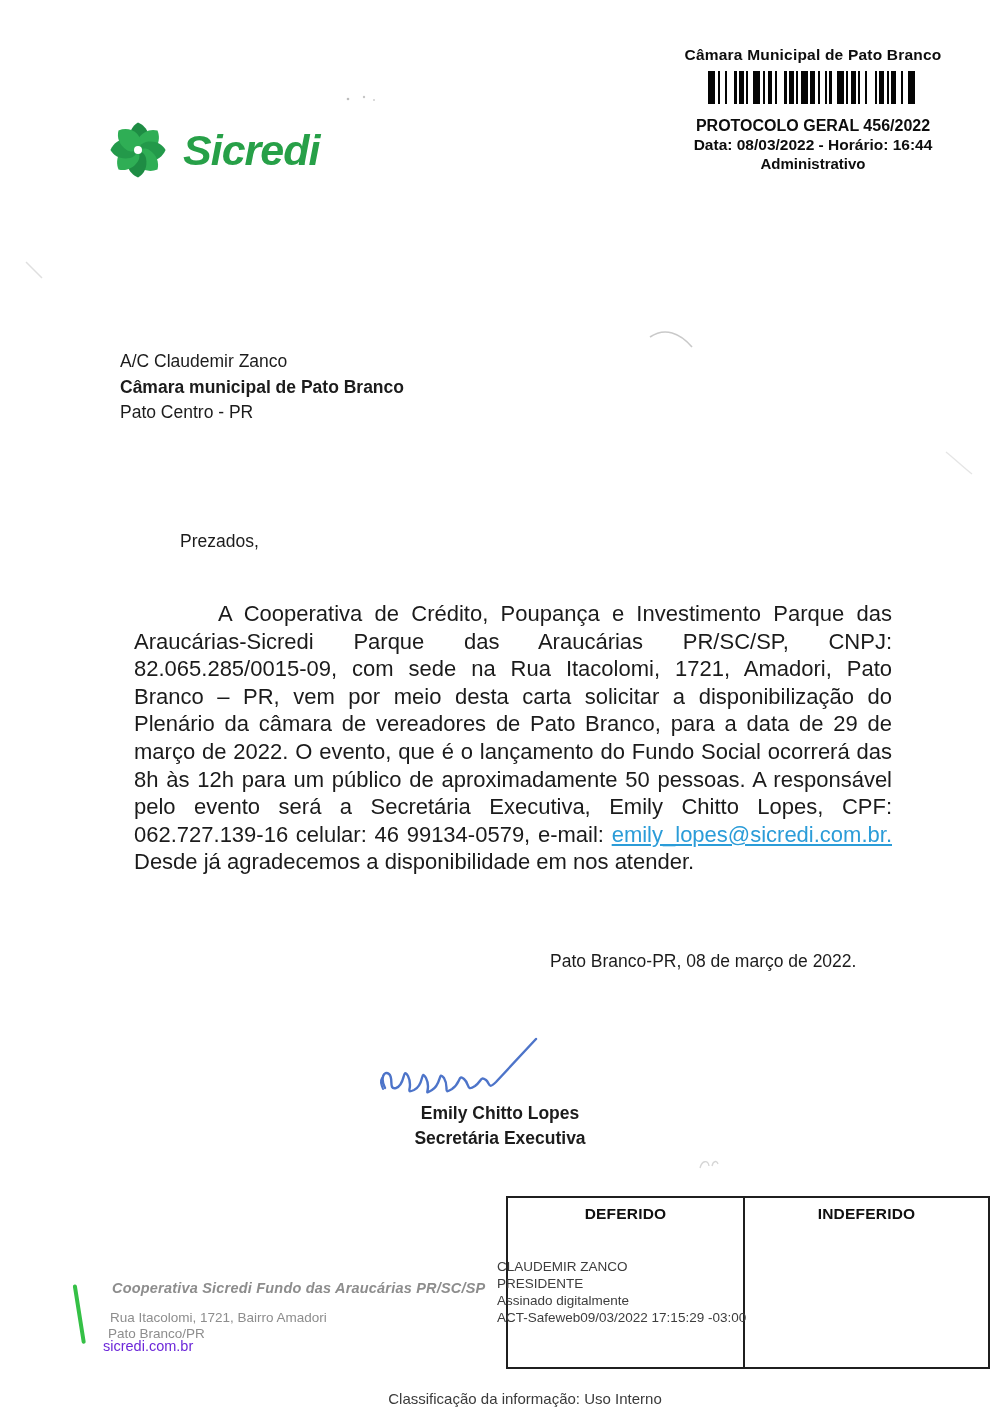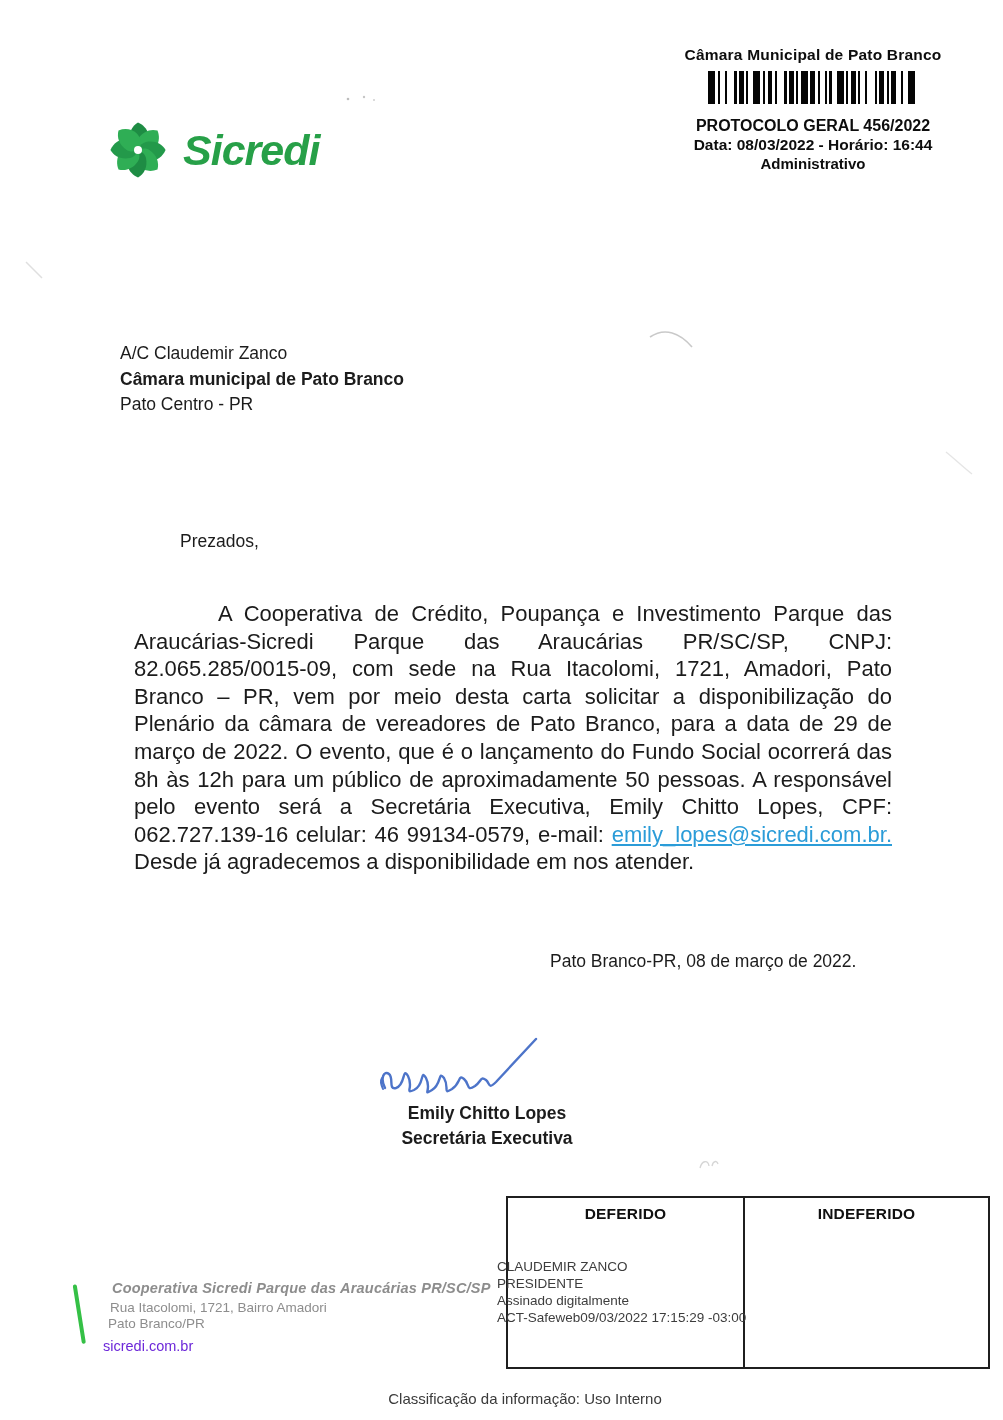--- a/index.html
+++ b/index.html
@@ -21,35 +21,35 @@
   }
   
   .stamp{position:absolute;left:663px;top:46px;width:300px;text-align:center;color:#0d0d0d;}
   .stamp-title{font-size:15.5px;font-weight:700;letter-spacing:.2px;}
   .barcode{width:210px;height:33px;margin:7px auto 0;display:flex;align-items:stretch;}
   .barcode i{display:block;height:100%;}
   .stamp-protocol{font-size:16px;font-weight:700;margin-top:13px;}
   .stamp-datetime{font-size:15.5px;font-weight:700;margin-top:1px;}
   .stamp-sector{font-size:15px;font-weight:700;margin-top:1px;}
   
-  .recipient{position:absolute;left:120px;top:341px;font-size:17.5px;line-height:25.5px;}
+  .recipient{position:absolute;left:120px;top:349px;font-size:17.5px;line-height:25.5px;}
   .recipient .b{font-weight:700;}
   
   .salutation{position:absolute;left:180px;top:531px;font-size:17.5px;}
   .bodytext{
     position:absolute;left:134px;top:578px;width:758px;
     font-size:22px;line-height:27.6px;text-align:justify;
     text-indent:84px;color:#1b1b1b;
   }
   .bodytext a{color:#2b9cd8;text-decoration:underline;}
   .dateline{position:absolute;left:550px;top:951px;font-size:17.5px;}
   
   .sig-draw{position:absolute;left:378px;top:1032px;}
   .sigblock{
-    position:absolute;left:287px;top:1101px;width:400px;
+    position:absolute;left:300px;top:1101px;width:400px;
     text-align:center;font-weight:700;font-size:17.5px;line-height:25px;
   }
   
   .dtable{
     position:absolute;left:506px;top:1196px;width:484px;height:173px;
     border:2px solid #1f1f1f;box-sizing:border-box;
   }
   .dtable .vline{position:absolute;left:235px;top:0;bottom:0;width:2px;background:#1f1f1f;}
   .dtable .h1,.dtable .h2{
     position:absolute;top:7px;font-weight:700;font-size:15.5px;color:#101010;
@@ -61,21 +61,21 @@
     position:absolute;left:-11px;top:60px;width:320px;
     font-size:13.5px;line-height:17px;color:#3d3d3d;
   }
   
   .fbar{
     position:absolute;left:82px;top:1284px;width:4px;height:60px;
     background:#35c046;transform:rotate(-9deg);transform-origin:bottom left;border-radius:2px;
   }
   .footer{position:absolute;left:112px;top:1280px;color:#8d8d8d;}
   .f-org{font-size:14.5px;font-weight:700;font-style:italic;letter-spacing:.2px;}
-  .f-a1{font-size:13.5px;margin-top:4px;margin-left:-2px;}
+  .f-a1{font-size:13.5px;margin-top:14px;margin-left:-2px;}
   .f-a2{font-size:13.5px;margin-top:1px;margin-left:-4px;}
   .f-site{position:absolute;left:103px;top:1338px;font-size:14.5px;color:#6d28d9;}
   
   .classif{
     position:absolute;left:525px;top:1390px;transform:translateX(-50%);
     font-size:15px;color:#3a3a3a;white-space:nowrap;
   }
   
   .artifact{position:absolute;pointer-events:none;}
 </style>
@@ -201,21 +201,21 @@
     <div class="dsig">
       <div>CLAUDEMIR ZANCO</div>
       <div>PRESIDENTE</div>
       <div>Assinado digitalmente</div>
       <div>ACT-Safeweb09/03/2022 17:15:29 -03:00</div>
     </div>
   </div>
 
   <div class="fbar"></div>
   <div class="footer">
-    <div class="f-org">Cooperativa Sicredi Parque das Araucárias PR/SC/SP</div>
+    <div class="f-org">Cooperativa Sicredi Fundo das Araucárias PR/SC/SP</div>
     <div class="f-a1">Rua Itacolomi, 1721, Bairro Amadori</div>
     <div class="f-a2">Pato Branco/PR</div>
   </div>
   <div class="f-site">sicredi.com.br</div>
 
   <div class="classif">Classificação da informação: Uso Interno</div>
 
   <svg class="artifact" style="left:640px;top:325px;" width="70" height="35">
     <path d="M10,12 C25,2 40,8 52,22" fill="none" stroke="#9d9d9d" stroke-width="1.6" opacity="0.55"></path>
   </svg>

